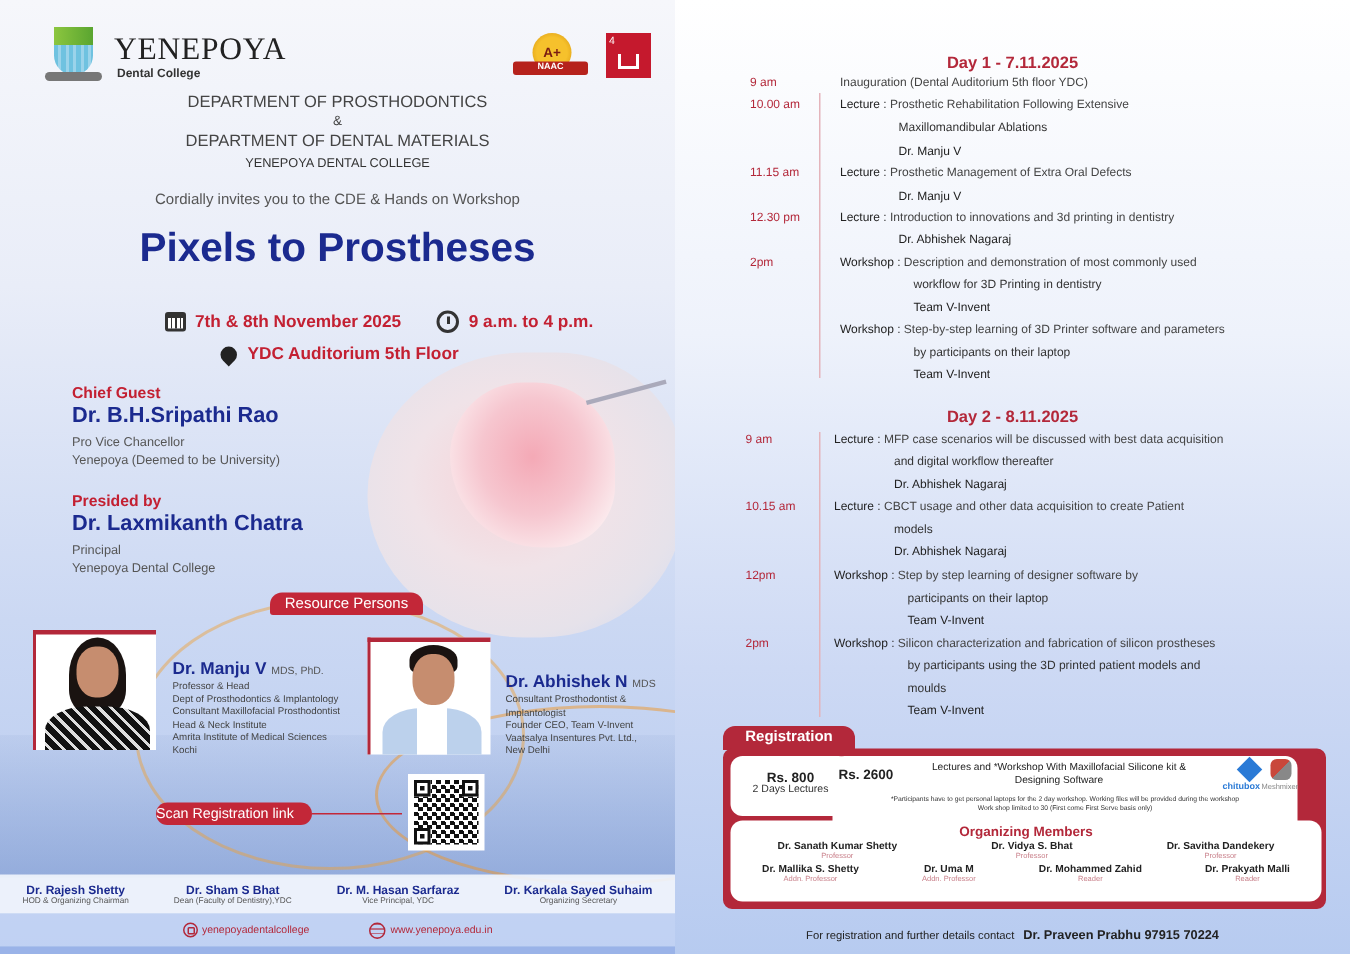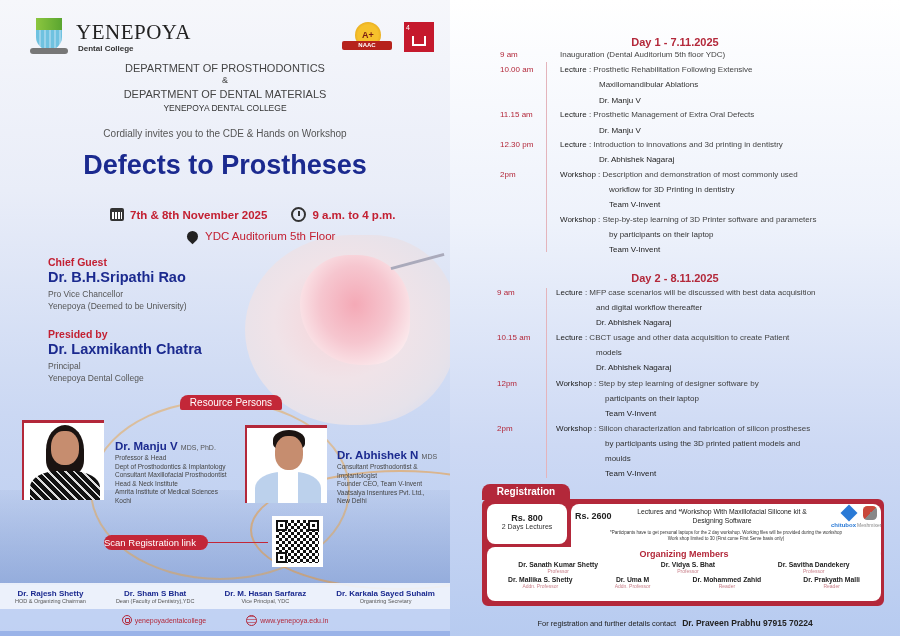--- a/index.html
+++ b/index.html
@@ -34,21 +34,21 @@
   .invite { top: 128px; font-size: 10px; color: #555; }
 
   .title { position: absolute; left: 0; width: 450px; top: 150px; text-align: center; font-size: 27px; font-weight: bold; color: #1b2a8f; }
   .subtitle { position: absolute; left: 0; width: 450px; top: 184px; text-align: center; font-size: 14px; color: #555; }
 
   .when { position: absolute; top: 207px; left: 82px; display: flex; align-items: center; gap: 6px; font-size: 11.5px; font-weight: bold; color: #c32032; padding-left: 28px; }
   .cal-icon { width: 14px; height: 13px; border: 2px solid #333; border-top-width: 4px; border-radius: 2px; background: repeating-linear-gradient(90deg,#fff 0 2px,#333 2px 3px); }
   .clock-icon { width: 15px; height: 15px; border: 2px solid #333; border-radius: 50%; position: relative; margin-left: 18px; }
   .clock-icon::after { content: ""; position: absolute; left: 5px; top: 2px; width: 2px; height: 5px; background: #333; box-shadow: 2px 4px 0 -0px transparent; }
   .pin-icon { width: 11px; height: 11px; background: #222; border-radius: 50% 50% 50% 0; transform: rotate(-45deg); margin-right: 3px; }
-  .where { position: absolute; top: 230px; left: 147px; display: flex; align-items: center; gap: 4px; font-size: 11.5px; font-weight: normal; color: #c32032; margin-left: 40px; }
+  .where { position: absolute; top: 230px; left: 147px; display: flex; align-items: center; gap: 4px; font-size: 11.5px; font-weight: bold; color: #c32032; }
 
   .hero { position: absolute; left: 215px; top: 215px; width: 240px; height: 200px; }
   .hero .hand { position: absolute; left: 30px; top: 20px; width: 210px; height: 190px; border-radius: 50% 40% 45% 50%; background: radial-gradient(ellipse at 45% 45%, #f7d3d8 0%, #f0e3e8 40%, #e6e2ea 70%, rgba(220,224,240,0) 100%); }
   .hero .ear { position: absolute; left: 85px; top: 40px; width: 110px; height: 110px; border-radius: 48% 52% 40% 60%; background: radial-gradient(ellipse at 50% 45%, #f4a9b6 0%, #f6c6cf 45%, #fbeaed 80%, rgba(255,255,255,0) 100%); }
   .hero .tool { position: absolute; left: 175px; top: 45px; width: 55px; height: 3px; background: #aab; transform: rotate(-15deg); }
 
   .label-red { position: absolute; left: 48px; font-size: 10.5px; color: #c32032; font-weight: bold; }
   .guest-name { position: absolute; left: 48px; font-size: 14.5px; font-weight: bold; color: #1b2a8f; }
   .guest-info { position: absolute; left: 48px; font-size: 8.5px; color: #555; line-height: 12px; }
 
@@ -93,21 +93,21 @@
   .row { position: absolute; font-size: 8px; color: #333; white-space: nowrap; }
   .time { position: absolute; left: 52px; font-size: 8px; color: #b3283a; }
   .kind { font-weight: normal; color: #222; }
   .desc { color: #444; }
   .speaker { position: absolute; font-size: 8px; color: #222; }
 
   .reg-tab { position: absolute; left: 482px; top: 484px; width: 88px; height: 16px; background: #b3283a; color: #fff; border-radius: 8px 8px 0 0; font-size: 10px; font-weight: bold; text-align: center; line-height: 16px; }
   .reg-box { position: absolute; left: 482px; top: 499px; width: 402px; height: 107px; border: 3px solid #b3283a; background: #b3283a; border-radius: 6px; }
   .reg-card { position: absolute; background: #fff; border-radius: 8px; }
   .rc1 { left: 2px; top: 2px; width: 80px; height: 40px; text-align: center; }
-  .rc2 { left: 86px; top: 2px; width: 310px; height: 56px; }
+  .rc2 { left: 70px; top: 2px; width: 310px; height: 56px; }
   .org-card { left: 2px; top: 45px; width: 394px; height: 54px; }
   .price { font-size: 9px; font-weight: bold; color: #222; }
   .price-sub { font-size: 7px; color: #333; }
   .fine { font-size: 4.5px; color: #333; text-align: center; line-height: 6px; }
   .chitu { position: absolute; left: 272px; top: 3px; width: 12px; height: 12px; background: #2a7ad6; transform: rotate(45deg); }
   .chitu-text { position: absolute; left: 260px; top: 18px; font-size: 6px; color: #2a7ad6; font-weight: bold; }
   .mesh { position: absolute; left: 292px; top: 2px; width: 14px; height: 14px; background: linear-gradient(135deg,#c9483b 0 50%,#888 50%); border-radius: 30%; }
   .mesh-text { position: absolute; left: 286px; top: 18px; font-size: 5px; color: #888; }
   .om-title { text-align: center; font-size: 9px; font-weight: bold; color: #b3283a; margin-top: 2px; }
   .om-row { display: flex; justify-content: space-around; margin-top: 2px; }
@@ -146,21 +146,21 @@
   <div class="dept dept-2">DEPARTMENT OF DENTAL MATERIALS</div>
   <div class="dept dept-3">YENEPOYA DENTAL COLLEGE</div>
   <div class="dept invite">Cordially invites you to the CDE &amp; Hands on Workshop</div>
 
   <div class="hero">
     <div class="hand"></div>
       <div class="ear"></div>
       <div class="tool"></div>
   </div>
 
-  <div class="title">Defects to Prostheses</div>
+  <div class="title">Pixels to Prostheses</div>
 
   <div class="when">
     <span class="cal-icon"></span>
     <span>7th &amp; 8th November 2025</span>
     <span class="clock-icon"></span>
     <span>9 a.m. to 4 p.m.</span>
   </div>
   <div class="where">
     <span class="pin-icon"></span>
     <span>YDC Auditorium 5th Floor</span>

